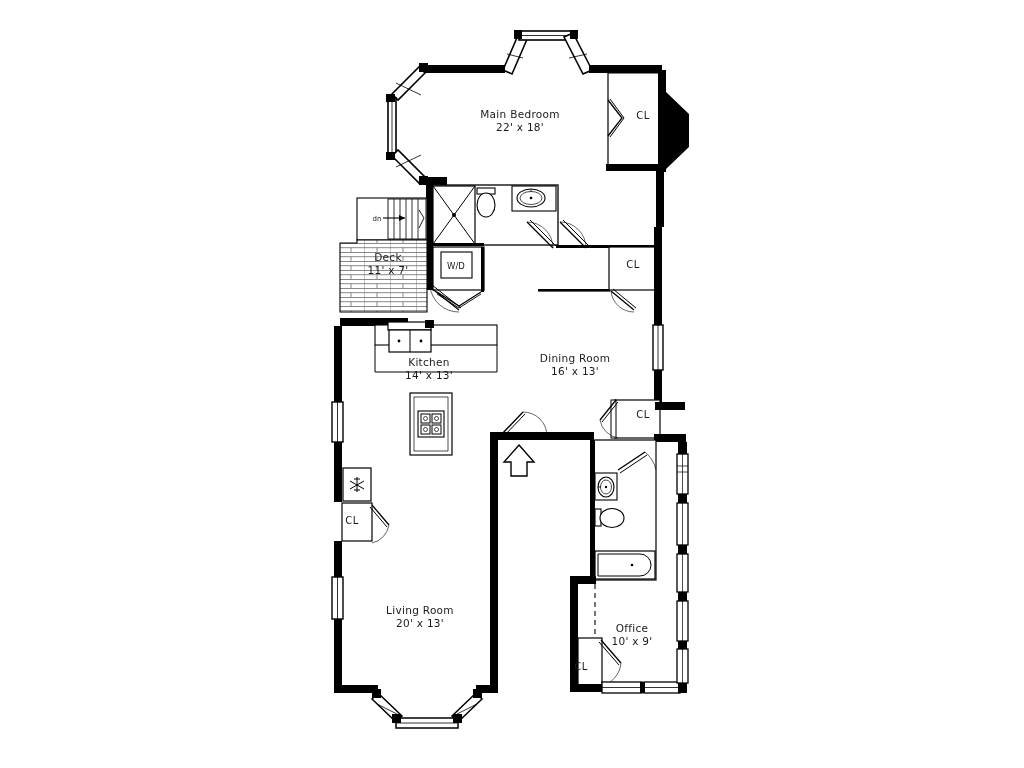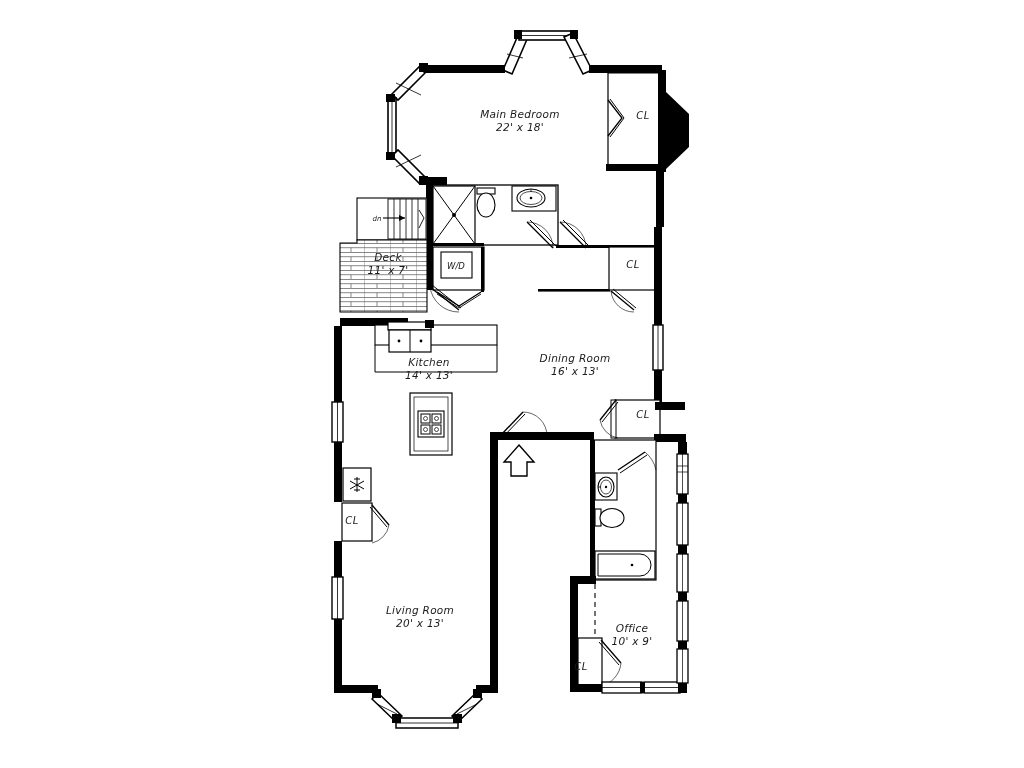--- a/index.html
+++ b/index.html
@@ -11,21 +11,20 @@
     width: 1024px;
     height: 768px;
     overflow: hidden;
     font-family: "DejaVu Sans", sans-serif;
   }
   #plan-root {
     position: relative;
     width: 1024px;
     height: 768px;
     background: #a21caf;
-    font-style: italic;
   }
   #floorplan-svg {
     display: block;
     width: 1024px;
     height: 768px;
   }
   .room-label {
     font-family: "DejaVu Sans", sans-serif;
     font-size: 10.5px;
     fill: #1a1a1a;

